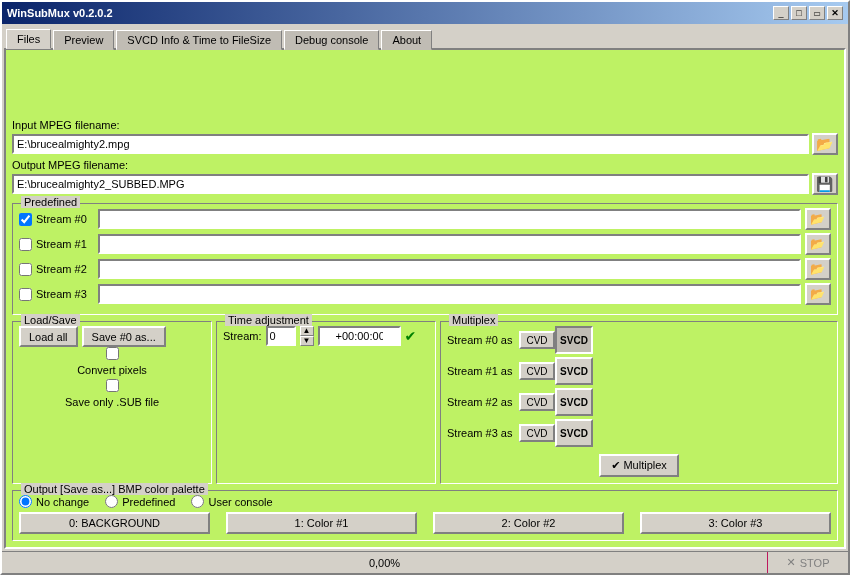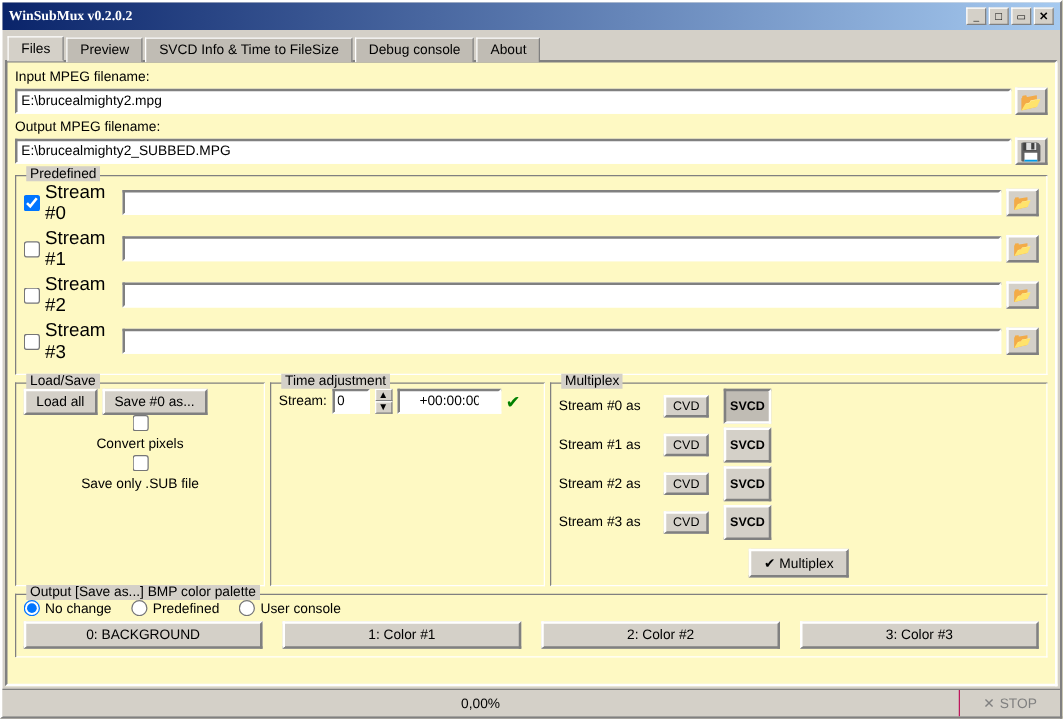--- a/index.html
+++ b/index.html
@@ -21,21 +21,20 @@
     }
     .titlebar {
       background: linear-gradient(to right, #0a246a, #a6caf0);
       color: white;
       padding: 3px 5px;
       display: flex;
       align-items: center;
       justify-content: space-between;
       height: 22px;
       flex-shrink: 0;
-      font-family: Liberation Serif, serif;
     }
     .titlebar-title {
       font-size: 11px;
       font-weight: bold;
     }
     .titlebar-buttons {
       display: flex;
       gap: 2px;
     }
     .titlebar-btn {
@@ -85,30 +84,31 @@
       border-bottom-color: #d4d0c8;
       z-index: 1;
       font-weight: normal;
     }
     .tab:not(.active) {
       background: #c0bcb4;
       top: 2px;
     }
     .tab-content {
       flex: 1;
-      background: #fef9c3;
+      background: #bef264;
       border: 2px solid;
       border-top-color: #808080;
       border-left-color: #808080;
       border-right-color: #ffffff;
       border-bottom-color: #ffffff;
       padding: 6px;
       display: flex;
       flex-direction: column;
       gap: 4px;
+      justify-content: flex-end;
     }
     .field-row {
       display: flex;
       flex-direction: column;
       gap: 2px;
     }
     .field-with-btn {
       display: flex;
       gap: 3px;
       align-items: center;
@@ -165,21 +165,21 @@
       gap: 4px;
       margin-bottom: 3px;
     }
     .stream-checkbox {
       width: 13px;
       height: 13px;
       cursor: pointer;
     }
     .stream-label {
       width: 58px;
-      font-size: 15px;
+      font-size: 11px;
     }
     .stream-input {
       flex: 1;
       height: 20px;
       background: white;
       border: 2px solid;
       border-top-color: #808080;
       border-left-color: #808080;
       border-right-color: #ffffff;
       border-bottom-color: #ffffff;
@@ -298,21 +298,21 @@
       font-family: inherit;
     }
     .check-green {
       color: #008000;
       font-size: 14px;
       cursor: pointer;
     }
     .multiplex-row {
       display: flex;
       align-items: center;
-      gap: 12px;
+      gap: 0;
       margin-bottom: 3px;
       font-size: 11px;
     }
     .multiplex-label {
       width: 72px;
     }
     .cvd-btn {
       height: 18px;
       width: 36px;
       background: #d4d0c8;

